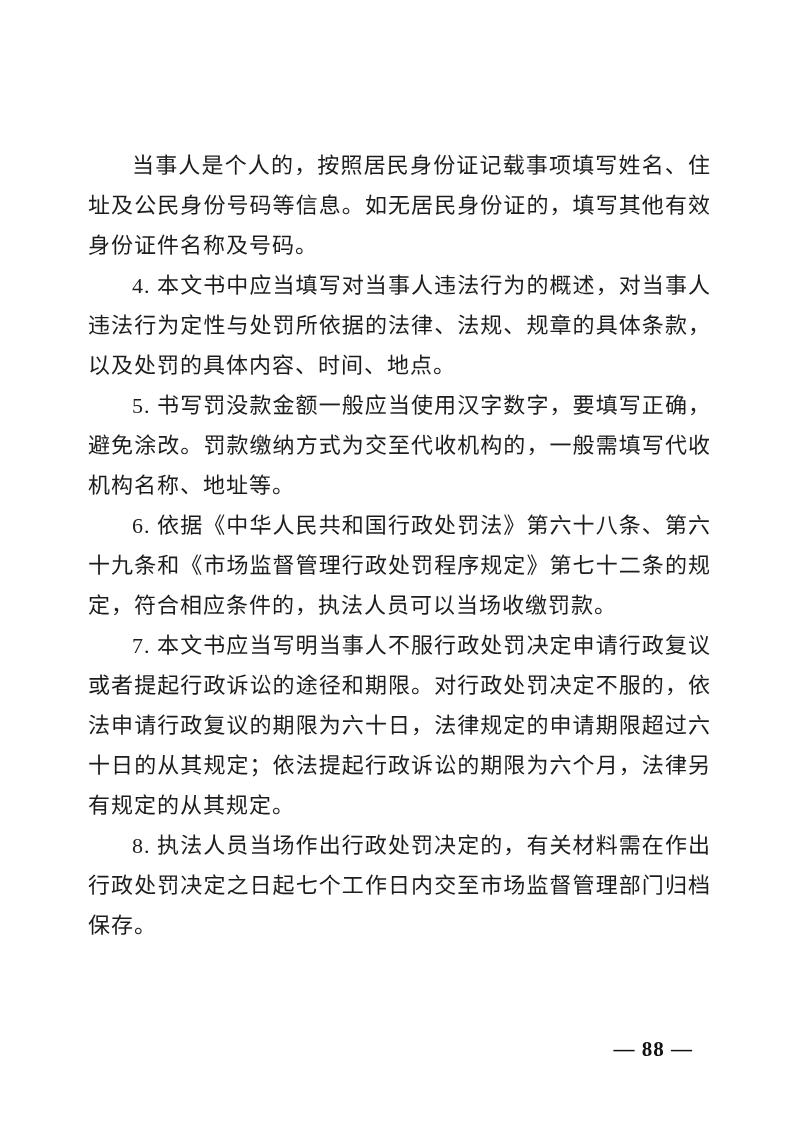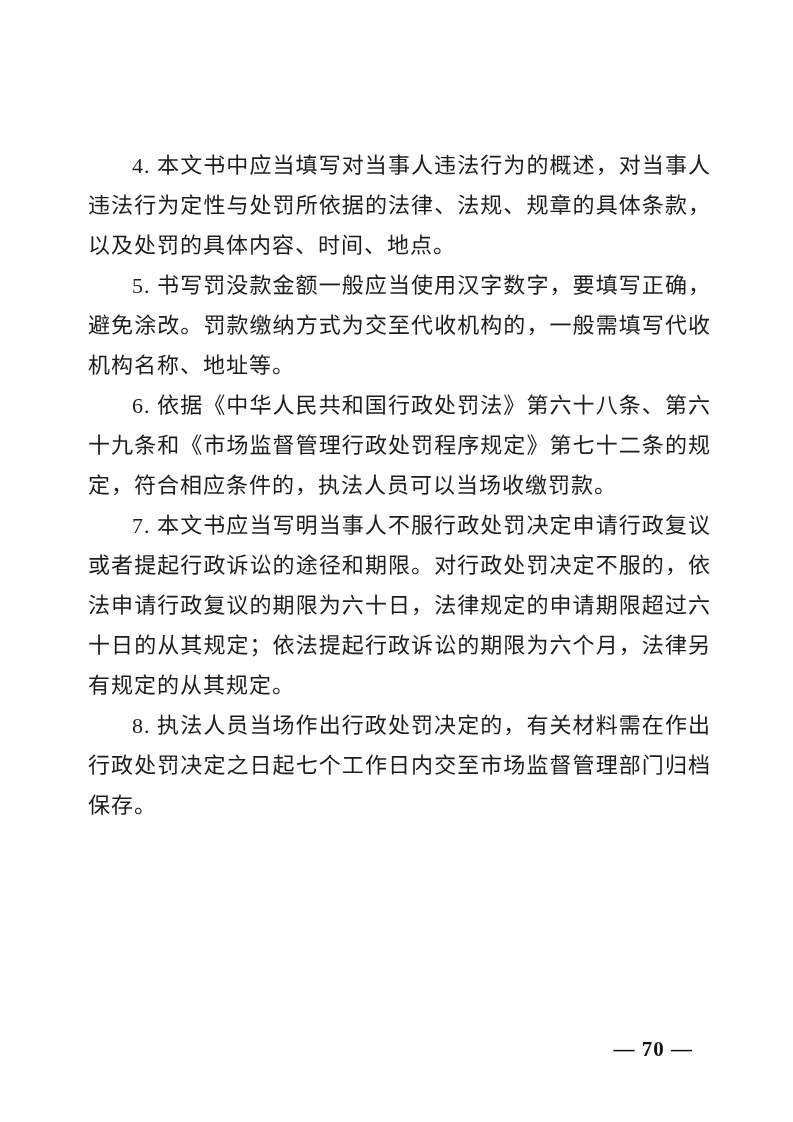--- a/index.html
+++ b/index.html
@@ -42,22 +42,23 @@
     color: #111111;
     font-family: "Liberation Serif", "DejaVu Serif", serif;
   }
 </style>
 </head>
 <body>
 
 <div class="page">
 
   <div class="text-block">
+    <p>当事人是个人的，按照居民身份证记载事项填写姓名、住址及公民身份号码等信息。如无居民身份证的，填写其他有效身份证件名称及号码。</p>
     <p>4. 本文书中应当填写对当事人违法行为的概述，对当事人违法行为定性与处罚所依据的法律、法规、规章的具体条款，以及处罚的具体内容、时间、地点。</p>
     <p>5. 书写罚没款金额一般应当使用汉字数字，要填写正确，避免涂改。罚款缴纳方式为交至代收机构的，一般需填写代收机构名称、地址等。</p>
     <p>6. 依据《中华人民共和国行政处罚法》第六十八条、第六十九条和《市场监督管理行政处罚程序规定》第七十二条的规定，符合相应条件的，执法人员可以当场收缴罚款。</p>
     <p>7. 本文书应当写明当事人不服行政处罚决定申请行政复议或者提起行政诉讼的途径和期限。对行政处罚决定不服的，依法申请行政复议的期限为六十日，法律规定的申请期限超过六十日的从其规定；依法提起行政诉讼的期限为六个月，法律另有规定的从其规定。</p>
     <p>8. 执法人员当场作出行政处罚决定的，有关材料需在作出行政处罚决定之日起七个工作日内交至市场监督管理部门归档保存。</p>
   </div>
 
-  <div class="page-footer">— 70 —</div>
+  <div class="page-footer">— 88 —</div>
 
 </div>
 
 </body></html>

